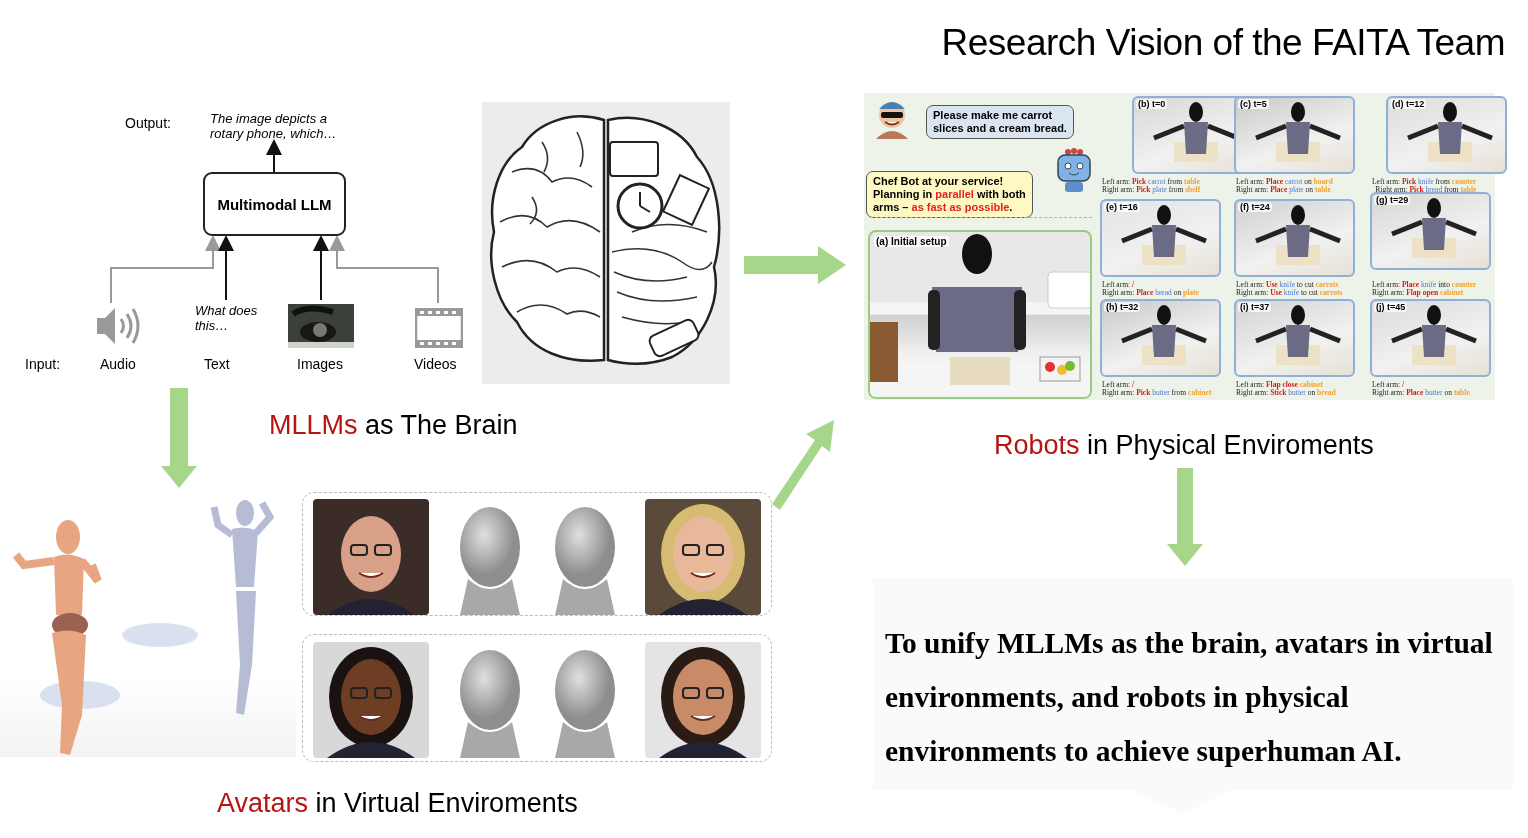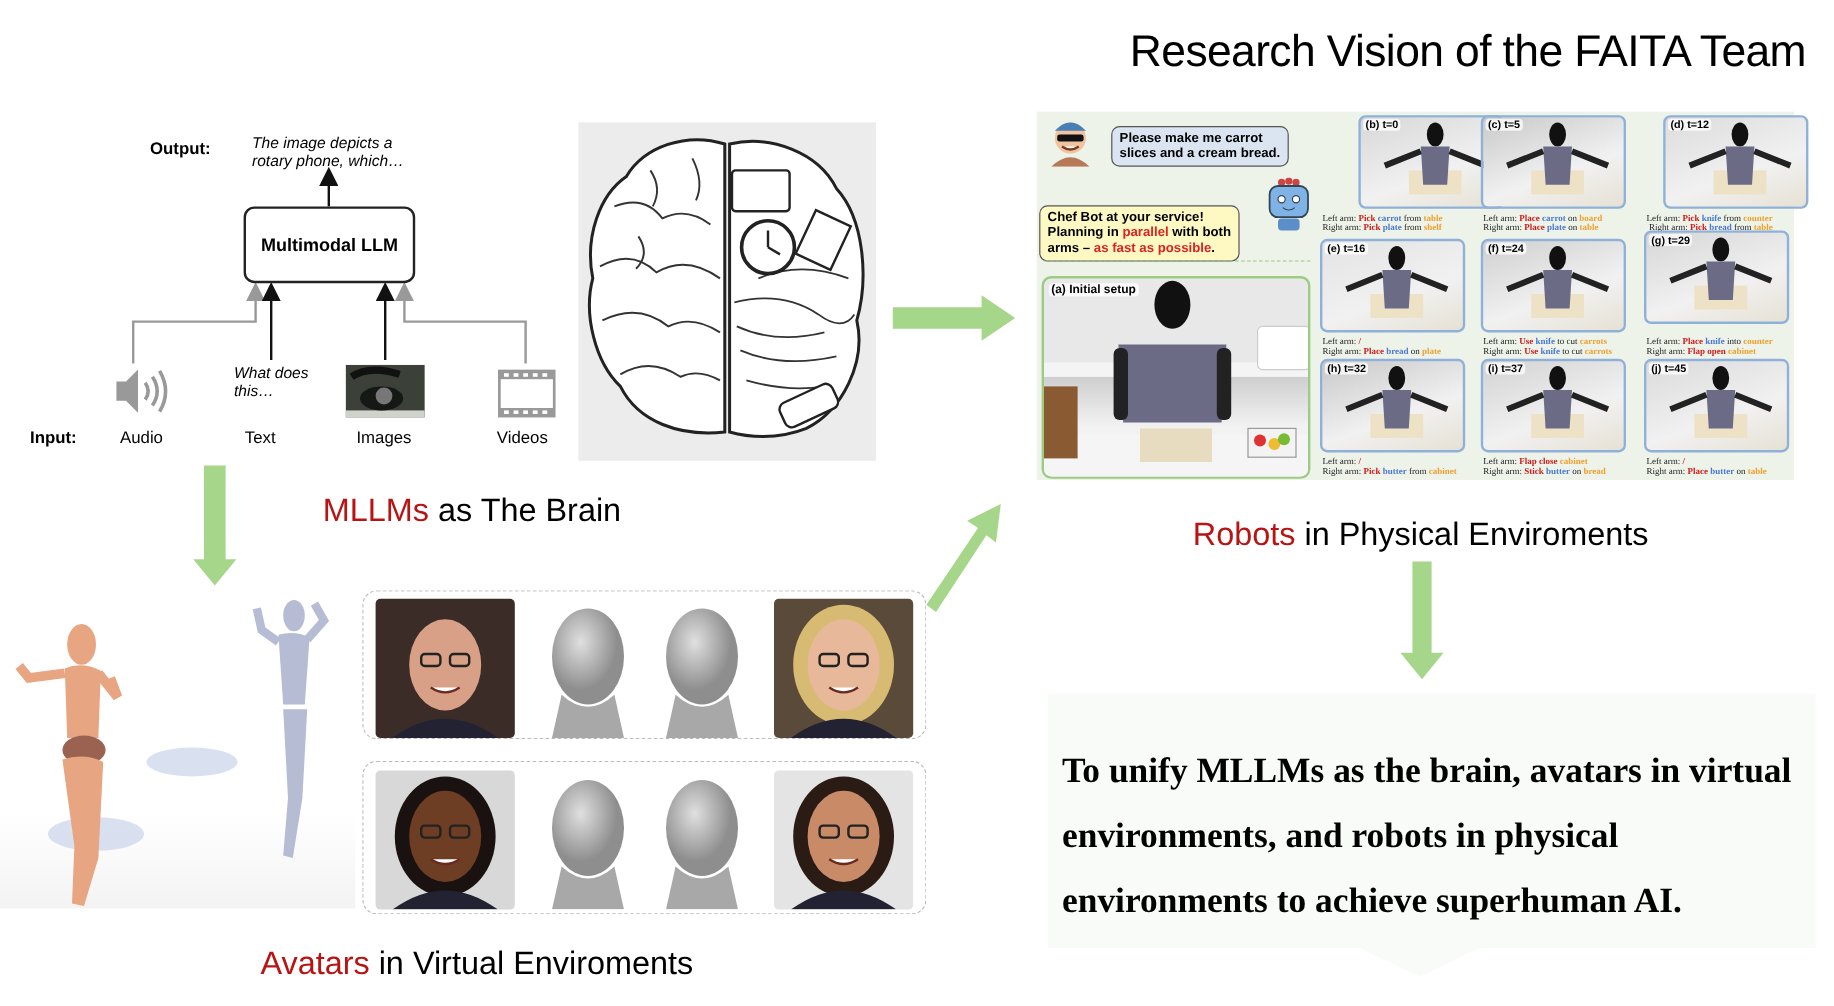--- a/index.html
+++ b/index.html
@@ -6,35 +6,35 @@
   body{width:1528px;height:838px;background:#fff;position:relative;overflow:hidden;font-family:"Liberation Sans",sans-serif;color:#000}
   .abs{position:absolute}
   #title{left:0;top:22px;width:1505px;text-align:right;font-size:37px;letter-spacing:-0.5px}
   .caption{font-size:27px;white-space:nowrap}
   .red{color:#b81414}
   .garrow{fill:#a6d68a}
 
   
   #mllm{left:15px;top:100px;width:465px;height:290px}
   #mllm .lbl{position:absolute;font-size:14px;white-space:nowrap}
-  #mllm .bold{font-weight:bold}
+  #mllm .bold{font-weight:normal}
   #mllm .it{font-style:italic;font-size:13px;line-height:15px}
   #llmbox{position:absolute;left:188px;top:72px;width:143px;height:64px;border:2px solid #222;border-radius:9px;display:flex;align-items:center;justify-content:center;font-size:15px;font-weight:bold;background:#fff}
 
   
   #brain{left:482px;top:102px;width:248px;height:282px;background:#ececec}
 
   
   #robots{left:864px;top:93px;width:631px;height:307px;background:#eef3ea}
   .bubble{position:absolute;font-size:11px;font-weight:bold;line-height:13px;padding:3px 6px;border-radius:7px;border:1px solid #555}
   .frame{position:absolute;width:121px;height:78px;border:2px solid #8fb0d8;border-radius:6px;overflow:hidden}
   .frame .tag{position:absolute;left:2px;top:1px;font-size:9px;font-weight:bold;background:rgba(255,255,255,.75);padding:0 2px;border-radius:3px}
   .acts{position:absolute;font-family:"Liberation Serif",serif;font-size:7.5px;line-height:8px;white-space:nowrap;color:#222}
   .c-r{color:#d11b1b;font-weight:bold}
-  .c-b{color:#4a78d4;font-weight:bold}
+  .c-b{color:#4a78d4;font-weight:normal}
   .c-o{color:#f0a030;font-weight:bold}
 
   
   .facebox{position:absolute;border:1.5px dashed #bbb;border-radius:12px}
   .face{position:absolute;width:116px;height:116px;border-radius:4px;overflow:hidden}
 
   #goal{left:873px;top:578px;width:640px;height:212px;background:#f9fbf8}
   #goalText{position:absolute;left:12px;top:38px;font-family:Liberation Serif, serif;font-weight:bold;font-size:29.5px;line-height:54px;width:640px}
 </style>
 </head>

